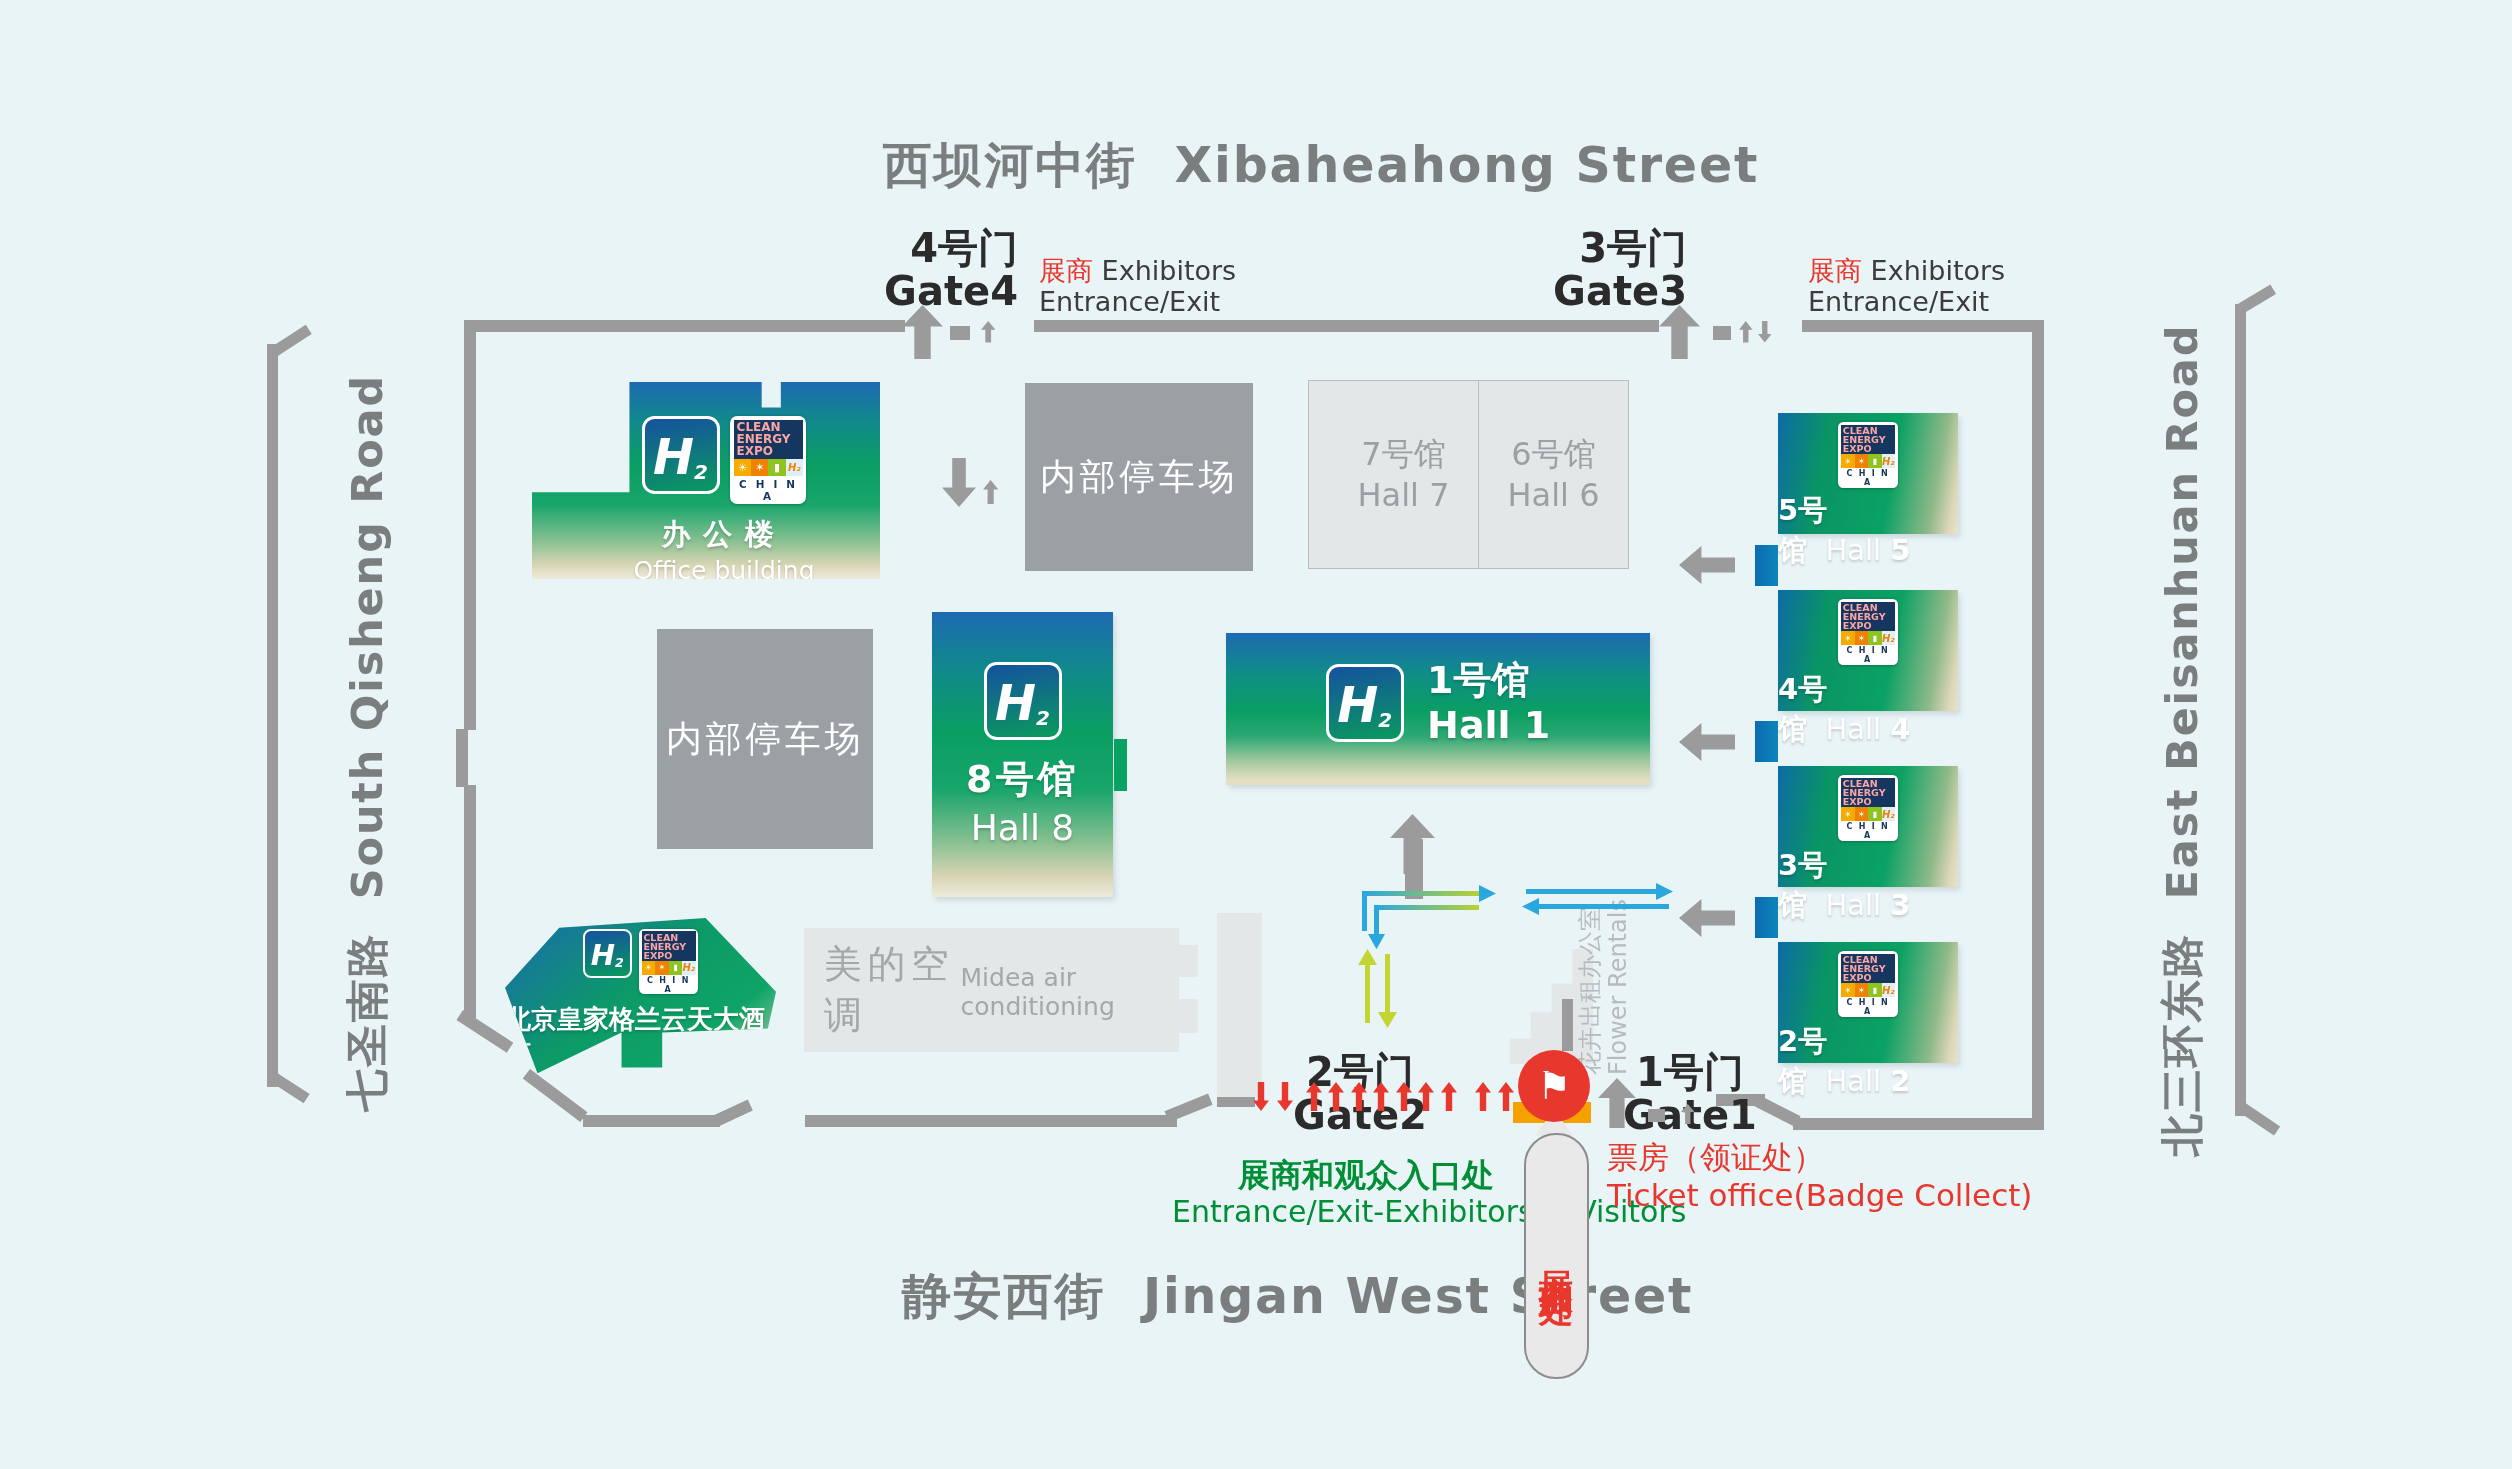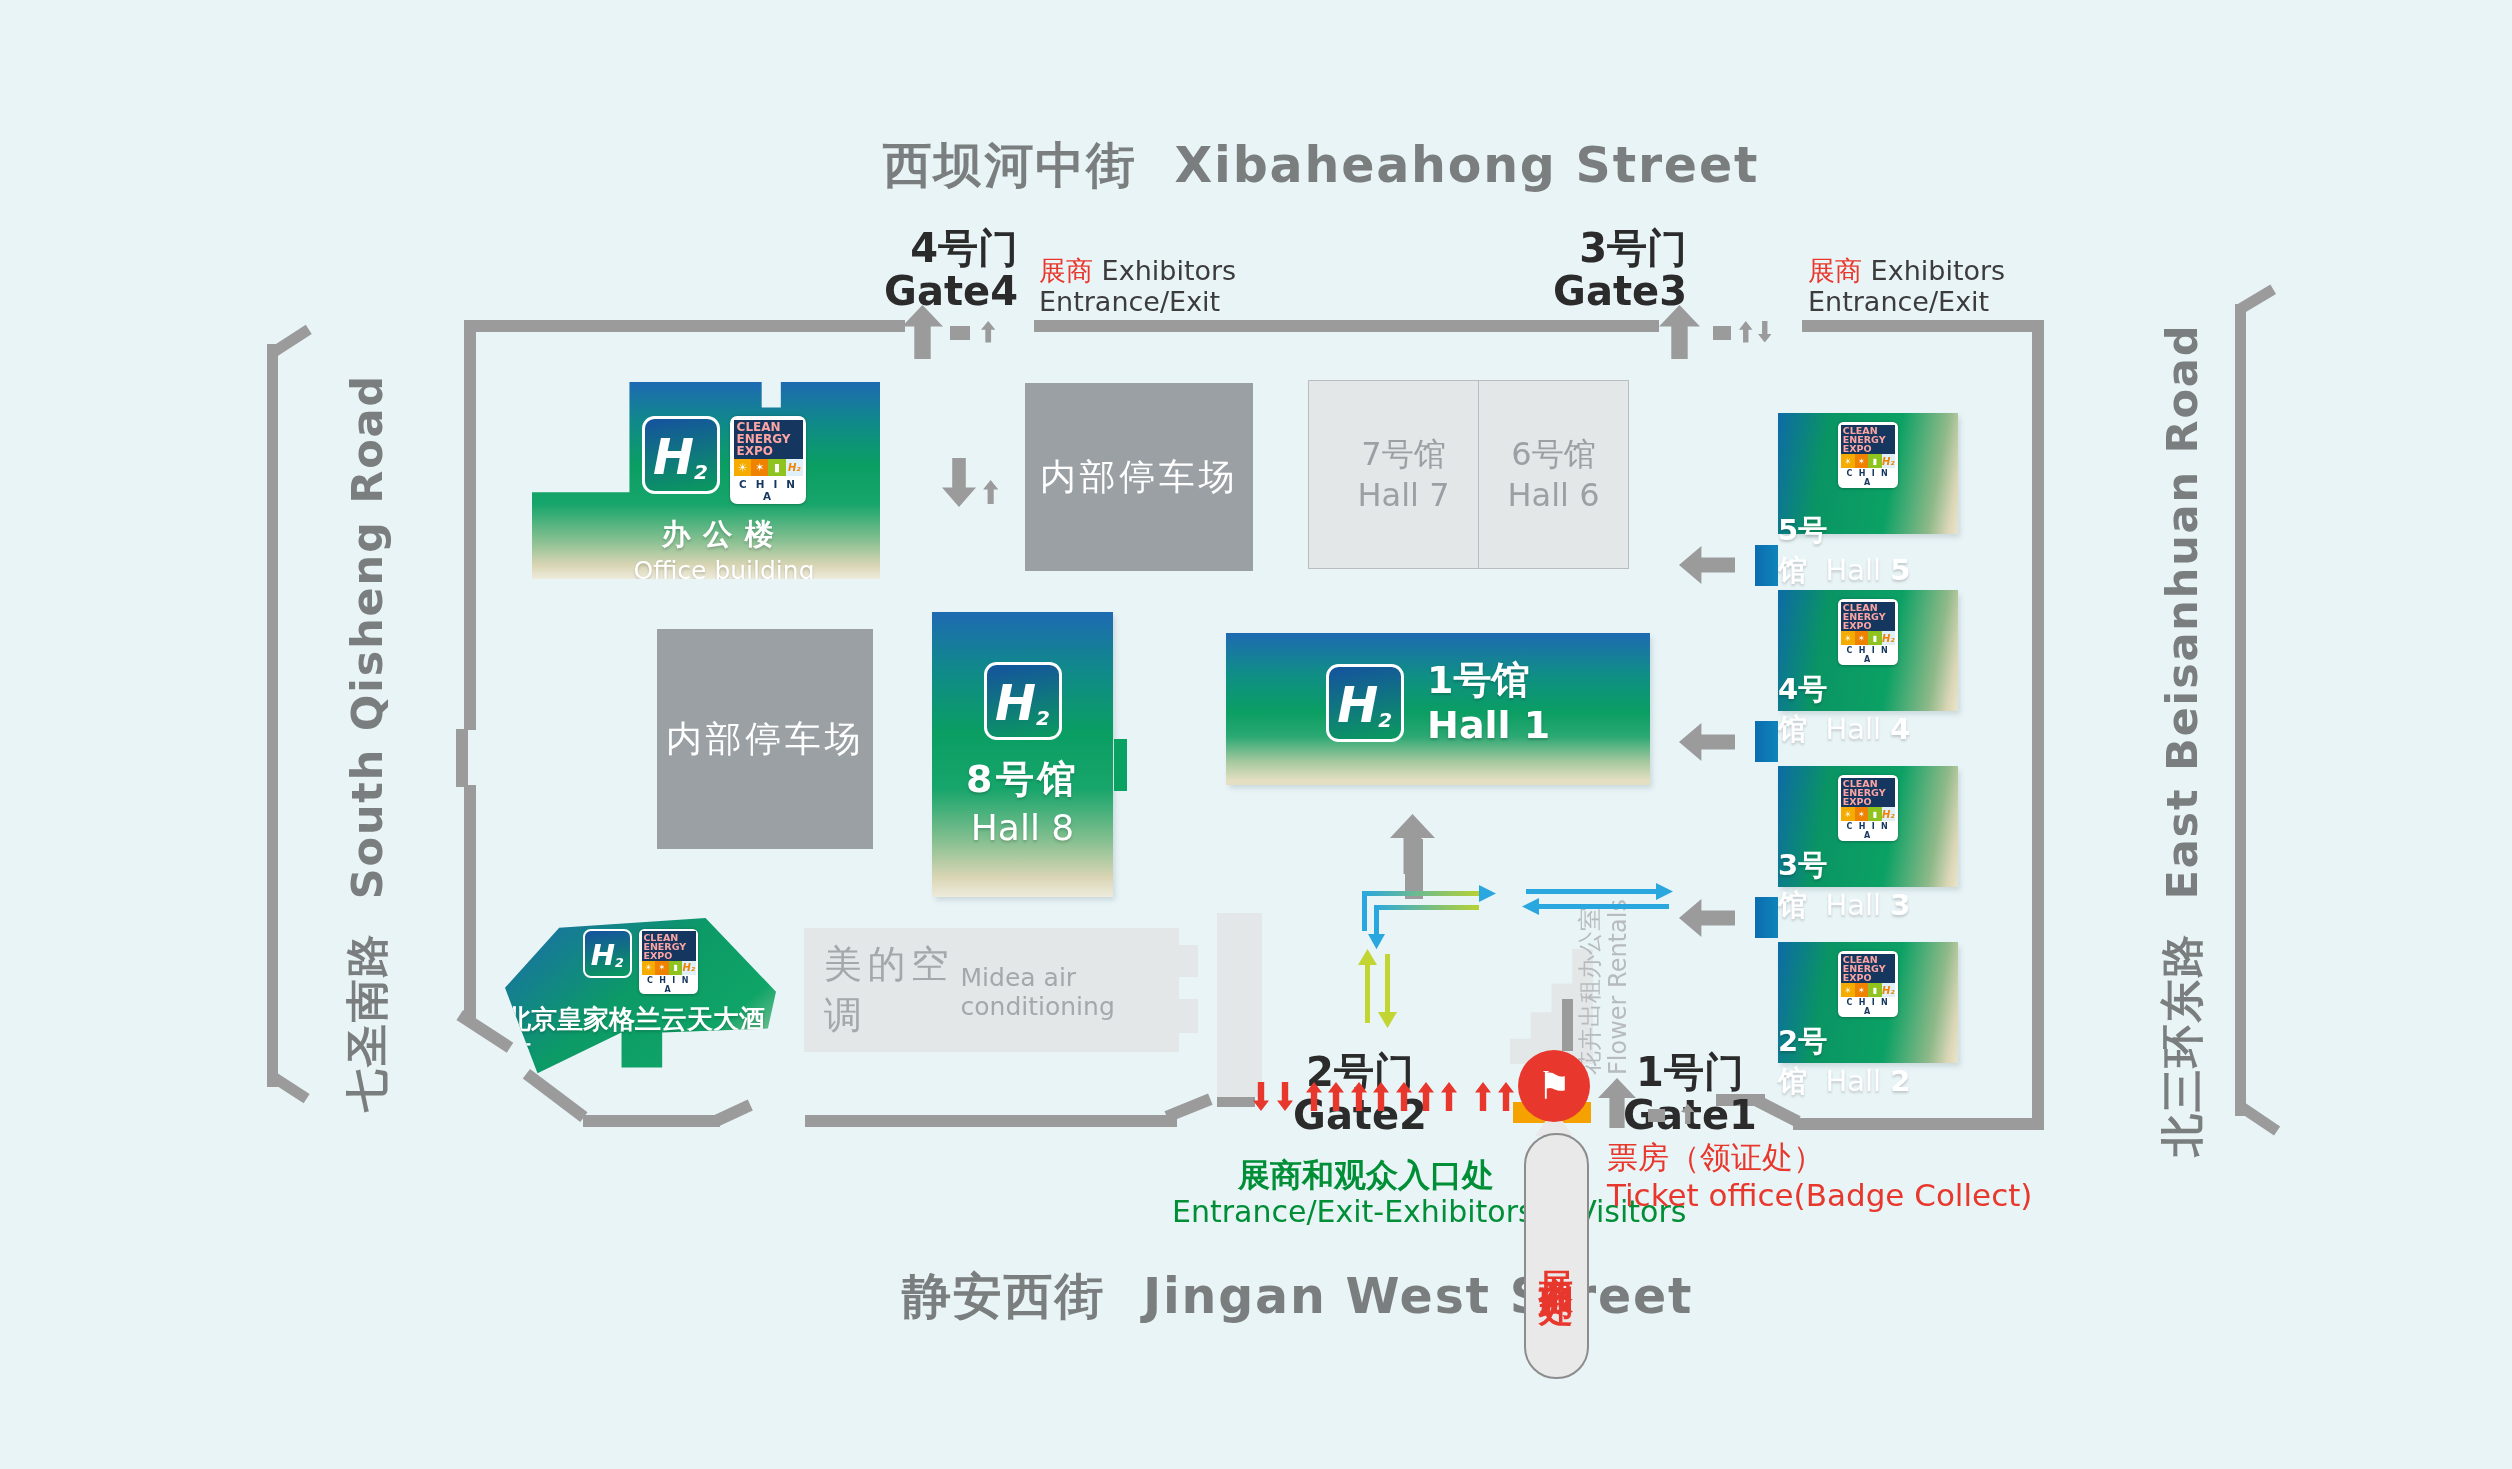--- a/index.html
+++ b/index.html
@@ -213,21 +213,21 @@
           <div>EXPO</div>
         </div>
       <div class="icons">
           <span class="ic-sun">☀</span>
           <span class="ic-wind">✶</span>
           <span class="ic-batt">▮</span>
           <span class="ic-h2">H₂</span>
         </div>
       <div class="cn">C H I N A</div>
     </div>
-    <div class="white-label" style="font-size:29px;margin-top:23px;"><span class="hall-label-zh">5号馆</span>&nbsp;&nbsp;<span>Hall</span>&nbsp;<b>5</b></div>
+    <div class="white-label" style="font-size:29px;margin-top:3px;"><span class="hall-label-zh">5号馆</span>&nbsp;&nbsp;<span>Hall</span>&nbsp;<b>5</b></div>
   </div>
   <div class="abs grad-h" style="left:1778px;top:590px;width:180px;height:121px;display:flex;flex-direction:column;align-items:center;padding-top:9px;box-sizing:border-box;">
     <div class="cee s">
       <div class="top">
           <div>CLEAN</div>
           <div>ENERGY</div>
           <div>EXPO</div>
         </div>
       <div class="icons">
           <span class="ic-sun">☀</span>

